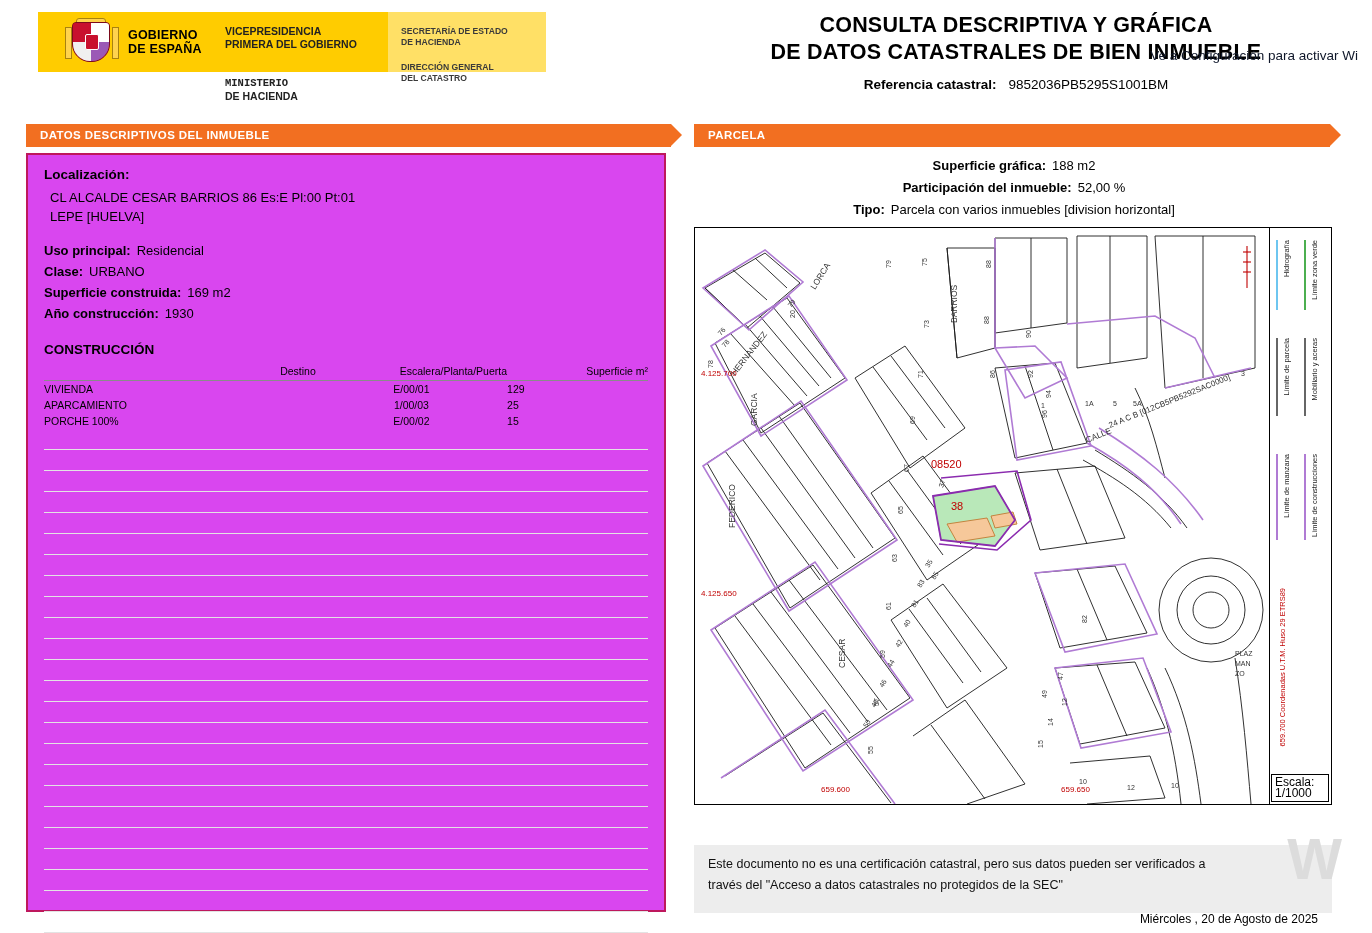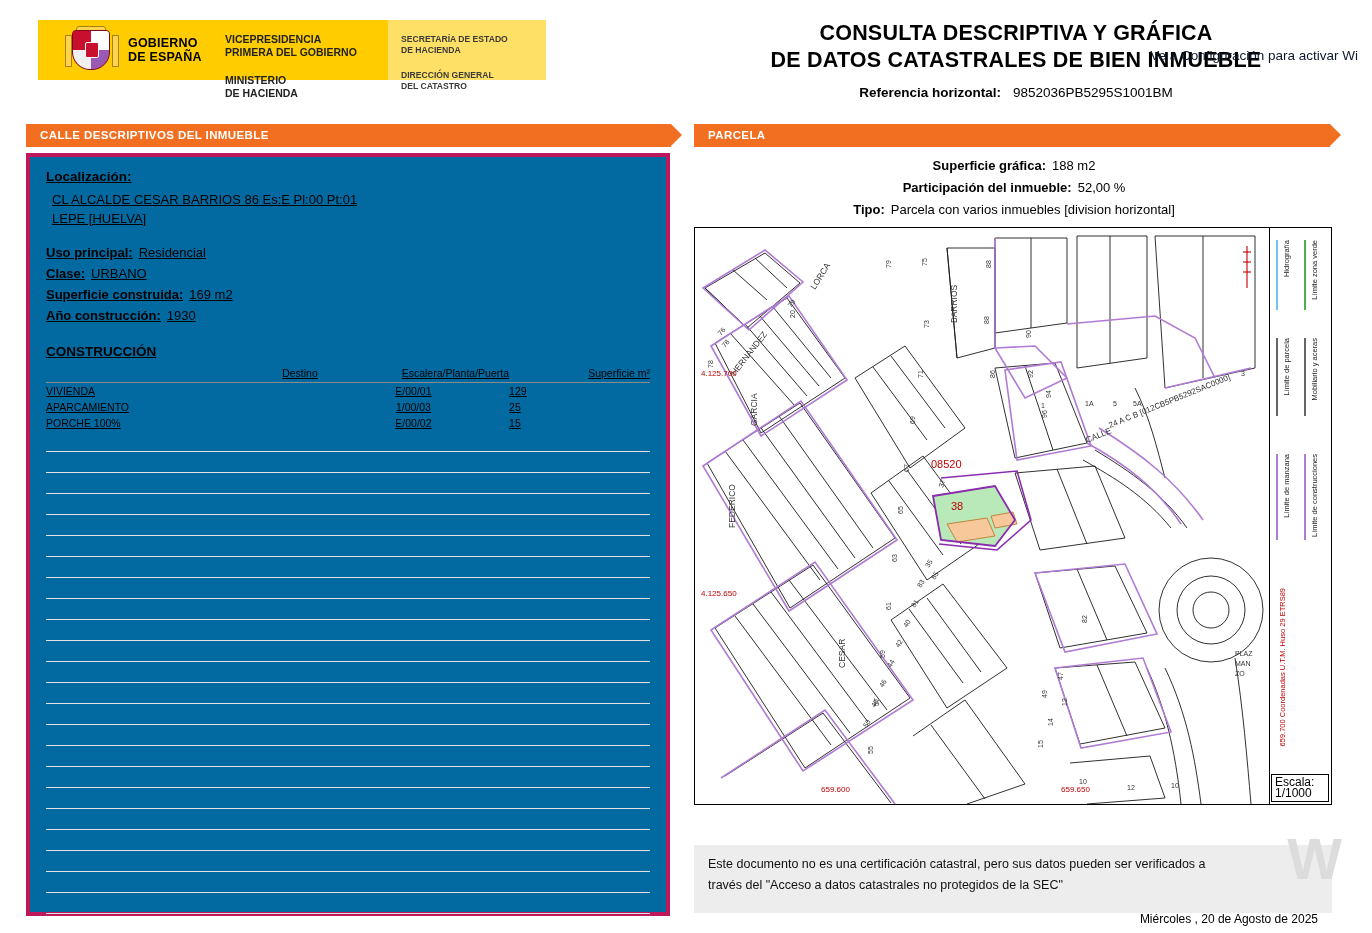--- a/index.html
+++ b/index.html
@@ -17,21 +17,21 @@
   }
   .page {
     position: relative;
     width: 1372px;
     height: 933px;
   }
 
   
   .header {
     position: absolute;
-    left: 0; top: 12px;
+    left: 0; top: 4px;
     width: 1372px;
     height: 118px;
   }
   .logo-block {
     position: absolute;
     left: 38px; top: 8px;
     width: 350px;
     height: 60px;
     background: #FFCC00;
     display: flex;
@@ -85,21 +85,21 @@
     background: #FFCC00;
     padding-top: 13px;
     box-sizing: border-box;
   }
   .vice-block .l {
     font-size: 10.5px;
     font-weight: bold;
     line-height: 12.5px;
     color: #222;
   }
-  .vice-block .l2 { margin-top: 16px; }
+  .vice-block .l2 { margin-top: 27px; font-family: Liberation Mono, monospace; }
   .sec-block {
     position: absolute;
     left: 388px; top: 8px;
     width: 158px;
     height: 60px;
     background: #FFE066;
     padding: 14px 0 0 13px;
     box-sizing: border-box;
   }
   .sec-block .s {
@@ -158,23 +158,22 @@
   }
   #bar-left { left: 26px; top: 124px; width: 645px; }
   #bar-right { left: 694px; top: 124px; width: 636px; }
 
   
   .left-panel {
     position: absolute;
     left: 26px; top: 153px;
     width: 636px;
     height: 755px;
-    border: 4px solid #be185d;
-    background: #0369a1;
-    text-decoration: underline;
+    border: 2px solid #be185d;
+    background: #d946ef;
   }
   .lp-inner { padding: 12px 16px 0 16px; }
   .loc-title { font-size: 13.5px; font-weight: bold; margin-bottom: 6px; }
   .loc-line { font-size: 13px; padding-left: 6px; line-height: 19px; }
   .gap { height: 14px; }
   .kv { font-size: 13px; line-height: 21px; }
   .kv .k { font-weight: bold; }
   .kv .v { margin-left: 6px; }
 
   .constr-title {
@@ -367,26 +366,26 @@
       <div class="s">SECRETARÍA DE ESTADO</div>
       <div class="s">DE HACIENDA</div>
       <div class="s s2">DIRECCIÓN GENERAL</div>
       <div class="s">DEL CATASTRO</div>
     </div>
 
     <div class="title-main">
       <div class="t1">CONSULTA DESCRIPTIVA Y GRÁFICA</div>
       <div class="t2">DE DATOS CATASTRALES DE BIEN INMUEBLE</div>
       <div class="refcat">
-        <span class="lab">Referencia horizontal:</span><span class="val">9852036PB5295S1001BM</span>
+        <span class="lab">Referencia catastral:</span><span class="val">9852036PB5295S1001BM</span>
       </div>
     </div>
   </div>
 
-  <div class="bar" id="bar-left">CALLE DESCRIPTIVOS DEL INMUEBLE</div>
+  <div class="bar" id="bar-left">DATOS DESCRIPTIVOS DEL INMUEBLE</div>
   <div class="bar" id="bar-right">PARCELA</div>
 
   <div class="left-panel">
     <div class="lp-inner">
       <div class="loc-title">Localización:</div>
       <div class="loc-line">CL ALCALDE CESAR BARRIOS 86 Es:E Pl:00 Pt:01</div>
       <div class="loc-line">LEPE [HUELVA]</div>
 
       <div class="gap"></div>
 

